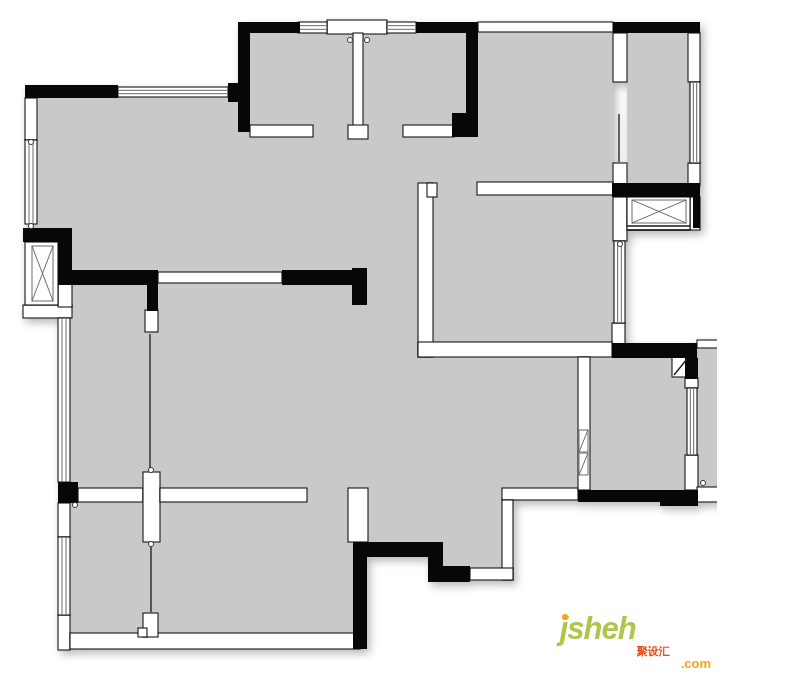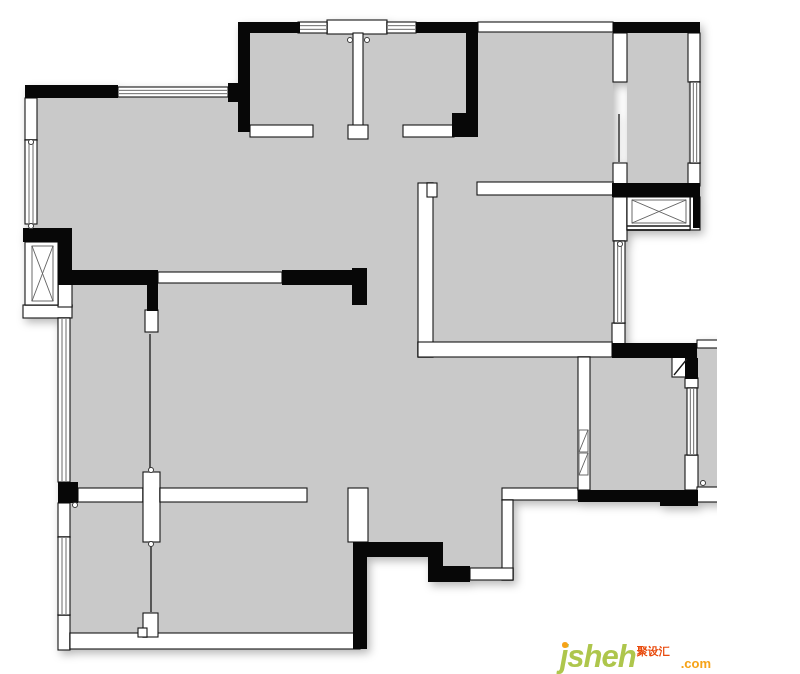--- a/index.html
+++ b/index.html
@@ -162,17 +162,17 @@
       <circle cx="151" cy="544" r="2.6" class="hinge"></circle>
       <circle cx="703" cy="483" r="2.6" class="hinge"></circle>
       <circle cx="752" cy="483" r="2.6" class="hinge"></circle>
       <rect x="748" y="372" width="6" height="11" class="mark"></rect>
       <circle cx="751" cy="368" r="2.5" fill="#111"></circle>
     </svg>
 
   <div class="watermark">
     <span class="brand" style="position: relative; color: rgb(174, 198, 76);">jsheh<span class="jdot" style="background: rgb(246, 163, 24);"></span></span>
     <div class="wm-right">
-      <span class="cjk" style="color: rgb(233, 74, 12);">聚设汇</span>
+      <span class="cjk" style="color: rgb(233, 74, 12); margin-top: 28px;">聚设汇</span>
       <span class="tld" style="color: rgb(246, 163, 24); margin-left: 44px;">.com</span>
     </div>
   </div>
 </div>
 
 </body></html>

